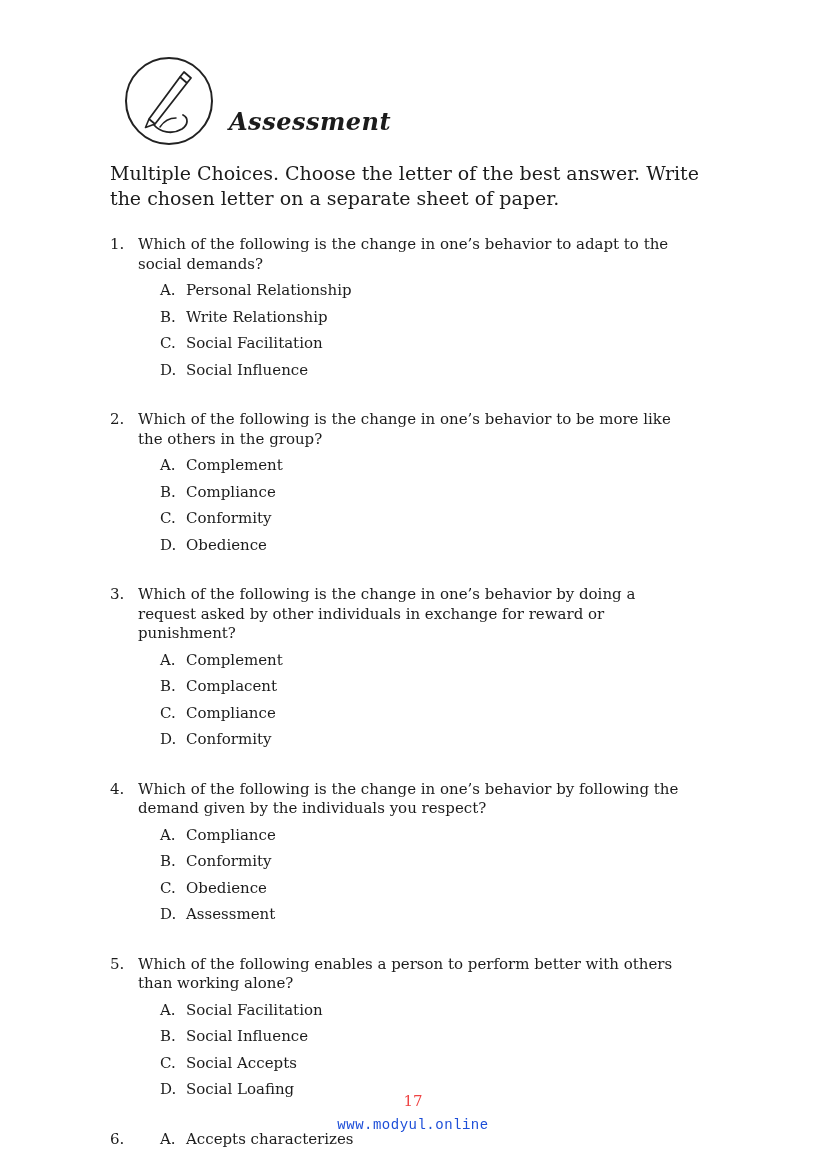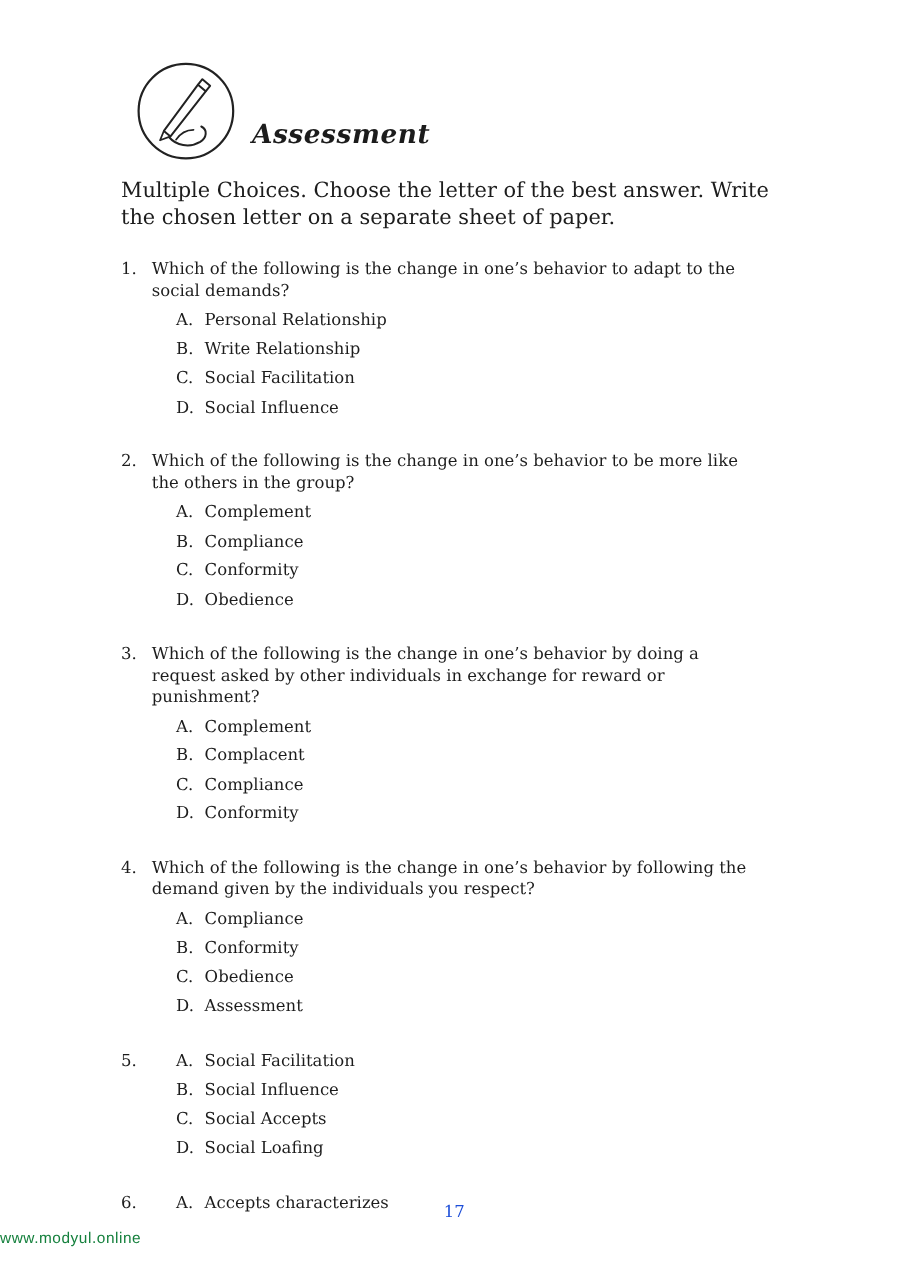--- a/index.html
+++ b/index.html
@@ -72,30 +72,31 @@
     width: 26px;
     flex-shrink: 0;
   }
   .page-number {
     position: absolute;
     top: 1092px;
     left: 0;
     right: 0;
     text-align: center;
     font-size: 15px;
-    color: #1d4ed8;
+    color: #ef4444;
   }
   .watermark {
     position: absolute;
     top: 1117px;
     left: 0;
     right: 0;
+    text-align: center;
     font-size: 14px;
-    color: #15803d;
-    font-family: Liberation Sans, sans-serif;
+    color: #1d4ed8;
+    font-family: Liberation Mono, monospace;
     letter-spacing: 0.5px;
   }
 </style>
 </head>
 <body>
 
 <div class="page">
 
   <div class="header">
     <span class="icon-wrap">
@@ -202,20 +203,21 @@
         </div>
         <div class="option">
           <span class="letter">D.</span>
           <span class="olabel">Assessment</span>
         </div>
       </div>
     </div>
 
     <div class="question">
       <span class="qnum">5.</span>
+      <div class="qtext">Which of the following enables a person to perform better with others than working alone?</div>
       <div class="options">
         <div class="option">
           <span class="letter">A.</span>
           <span class="olabel">Social Facilitation</span>
         </div>
         <div class="option">
           <span class="letter">B.</span>
           <span class="olabel">Social Influence</span>
         </div>
         <div class="option">

